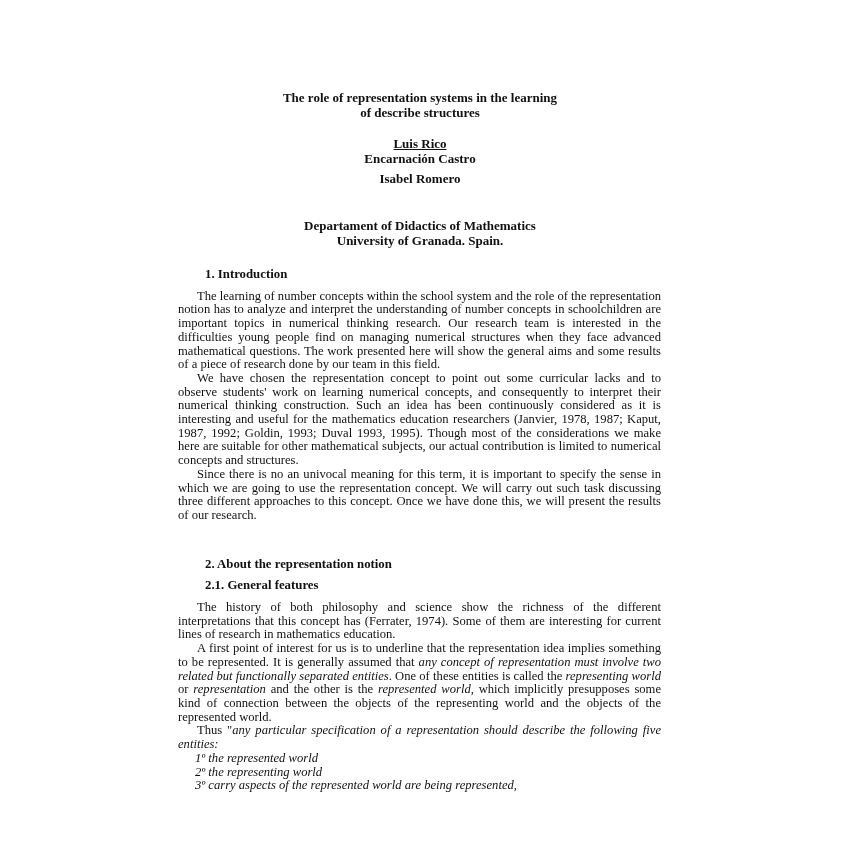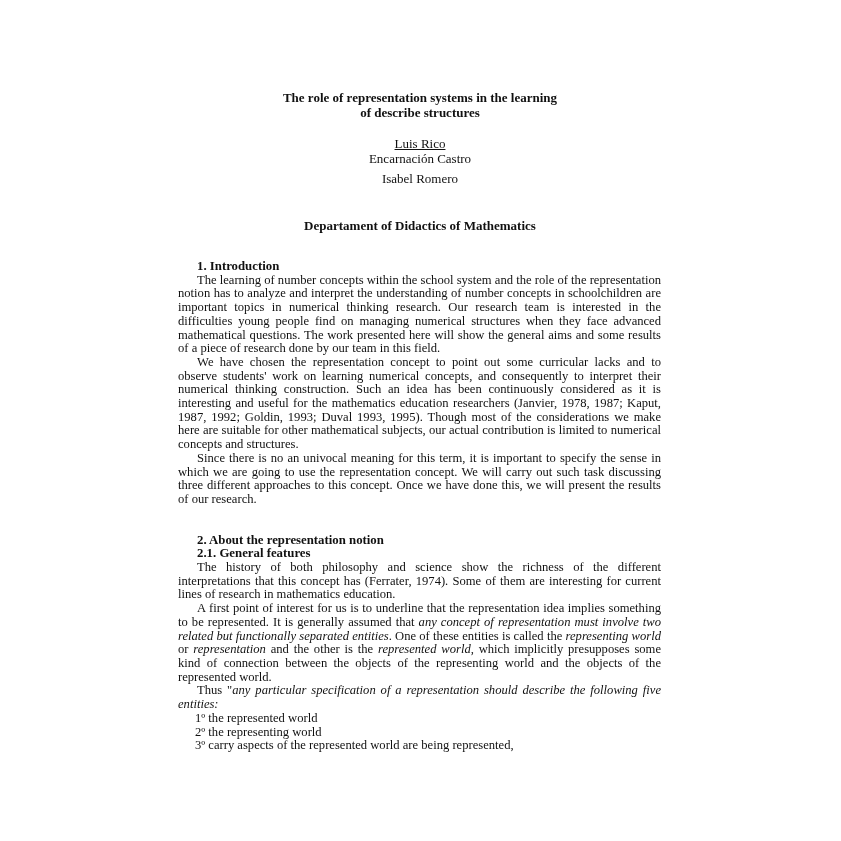--- a/index.html
+++ b/index.html
@@ -1,51 +1,52 @@
 <!DOCTYPE html>
 <html><head>
 <meta charset="utf-8">
 <style>
   html, body { margin: 0; padding: 0; background: #ffffff; }
   body { width: 841px; height: 841px; position: relative; overflow: hidden; color: #111; }
   .page { position: absolute; left: 0; top: 0; width: 841px; height: 674px; background: #fff; }
   .serif { font-family: "Liberation Serif", "DejaVu Serif", serif; }
   .title-block { position: absolute; left: 170px; width: 500px; top: 90px; text-align: center; font-weight: bold; font-size: 13px; line-height: 15px; }
   .title-block .line { display: block; }
-  .authors { position: absolute; left: 170px; width: 500px; top: 136px; text-align: center; font-weight: normal; font-size: 13px; line-height: 15px; }
+  .authors { position: absolute; left: 170px; width: 500px; top: 136px; text-align: center; font-weight: bold; font-size: 13px; line-height: 15px; }
   .authors .a1 { text-decoration: underline; display: block; }
   .authors .a2 { display: block; }
   .authors .a3 { display: block; margin-top: 5px; }
   .affil { position: absolute; left: 170px; width: 500px; top: 218px; text-align: center; font-weight: bold; font-size: 13px; line-height: 15px; }
   .affil span { display: block; }
   .body { position: absolute; left: 178px; width: 483px; top: 260px; font-size: 12.6px; line-height: 13.7px; text-align: justify; }
   .body p { margin: 0; text-indent: 19px; }
-  .body h2 { margin: 0; padding-left: 19px; font-size: 12.8px; font-weight: bold; line-height: 13.7px; }
+  .body h2 { margin: 8px; padding-left: 19px; font-size: 12.8px; font-weight: bold; line-height: 13.7px; }
   .gap { height: 27px; }
-  .body .list-item { margin: 0; padding-left: 17px; text-indent: 0; }
+  .body .list-item { margin: 0; padding-left: 17px; font-style: italic; text-indent: 0; }
   em { font-style: italic; }
 </style>
 </head>
 <body>
 
 <div class="page serif">
 
   <div class="title-block">
     <span class="line">The role of representation systems in the learning</span>
     <span class="line">of describe structures</span>
   </div>
 
   <div class="authors">
     <span class="a1">Luis Rico</span>
     <span class="a2">Encarnación Castro</span>
     <span class="a3">Isabel Romero</span>
   </div>
 
   <div class="affil">
     <span>Departament of Didactics of Mathematics</span>
+    <span>University of Granada. Spain.</span>
   </div>
 
   <div class="body">
     <h2>1. Introduction</h2>
     <p>The learning of number concepts within the school system and the role of the representation notion has to analyze and interpret the understanding of number concepts in schoolchildren are important topics in numerical thinking research. Our research team is interested in the difficulties young people find on managing numerical structures when they face advanced mathematical questions. The work presented here will show the general aims and some results of a piece of research done by our team in this field.</p>
     <p>We have chosen the representation concept to point out some curricular lacks and to observe students' work on learning numerical concepts, and consequently to interpret their numerical thinking construction. Such an idea has been continuously considered as it is interesting and useful for the mathematics education researchers (Janvier, 1978, 1987; Kaput, 1987, 1992; Goldin, 1993; Duval 1993, 1995). Though most of the considerations we make here are suitable for other mathematical subjects, our actual contribution is limited to numerical concepts and structures.</p>
     <p>Since there is no an univocal meaning for this term, it is important to specify the sense in which we are going to use the representation concept. We will carry out such task discussing three different approaches to this concept. Once we have done this, we will present the results of our research.</p>
 
     <div class="gap"></div>
 

